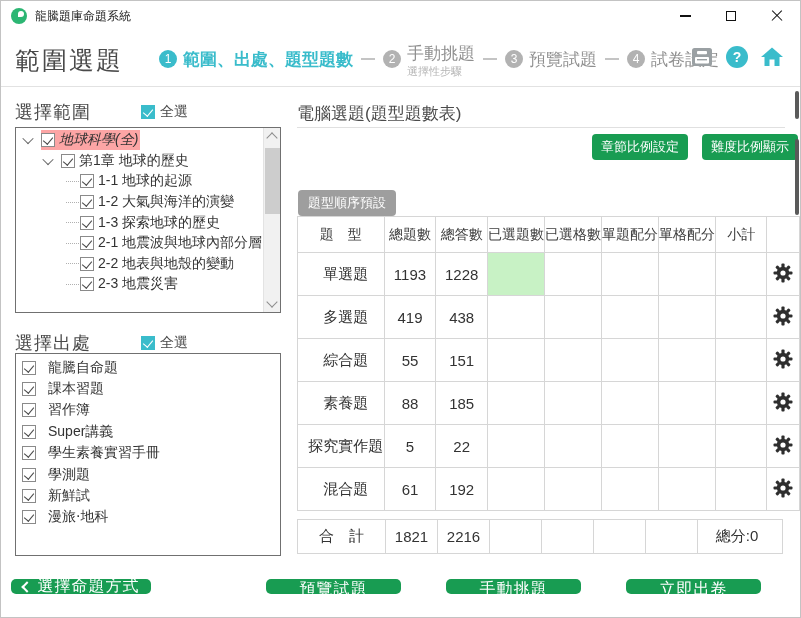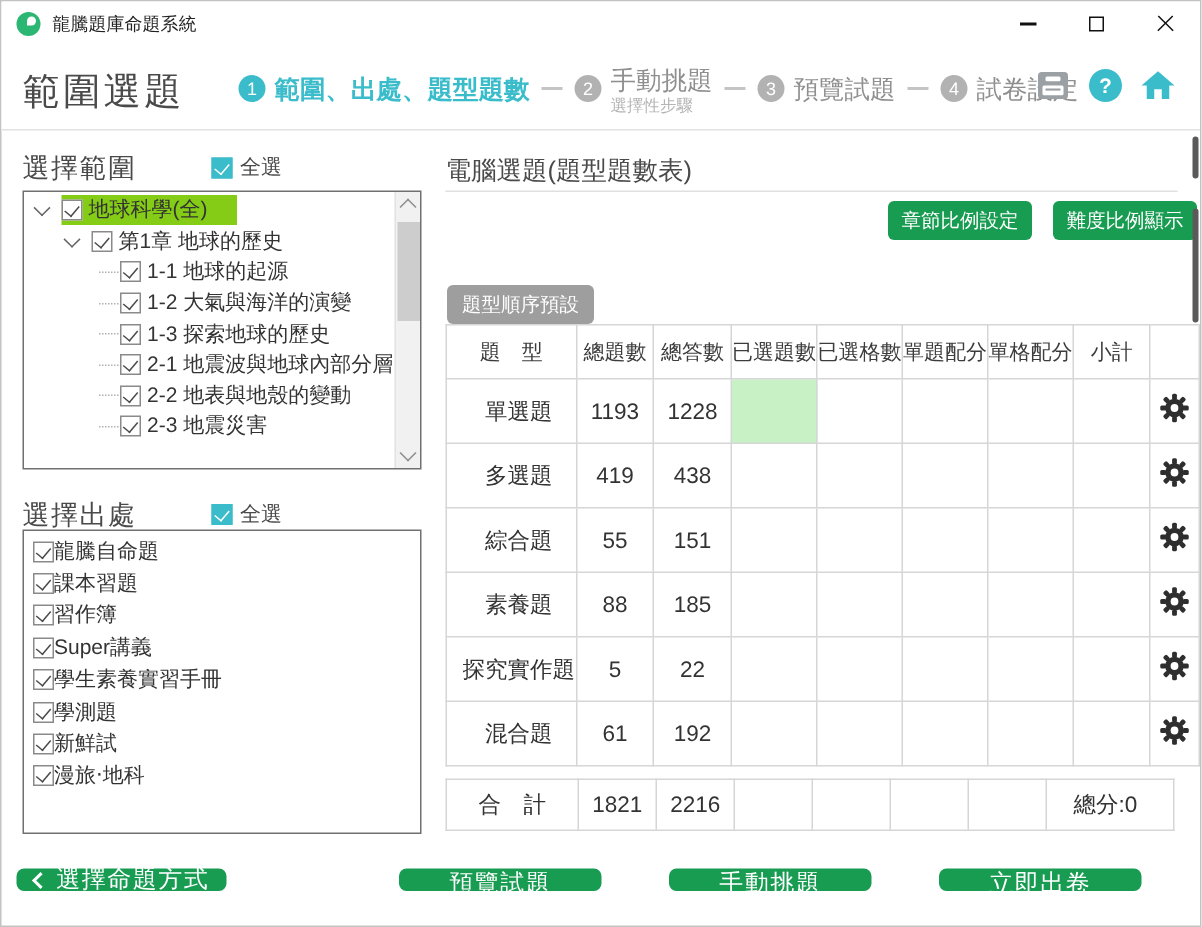--- a/index.html
+++ b/index.html
@@ -44,28 +44,28 @@
 
   
   .sec-title { position:absolute; font-size:18px; color:#4a4a4a; letter-spacing:1px; }
   .tree-box { position:absolute; left:14px; top:126px; width:266px; height:186px; border:1px solid #707070; background:#fff; overflow:hidden; }
   .tree-inner { position:absolute; left:0; top:2px; right:17px; }
   .trow { height:20.6px; display:flex; align-items:center; font-size:14px; color:#333; cursor:default; }
   .trow .chev { width:8px; height:8px; border-right:1.6px solid #666; border-bottom:1.6px solid #666; transform:rotate(45deg) translate(-1px,-1px); margin-right:9px; flex:0 0 auto; }
   .trow.lv0 { padding-left:8px; } .trow.lv1 { padding-left:28px; } .trow.lv2 { padding-left:50px; }
   .dots { width:13px; border-top:1px dotted #b0b0b0; margin-right:1px; flex:0 0 auto; }
   .tlabel { margin-left:4px; white-space:nowrap; }
-  .trow .hl-wrap { display:flex; align-items:center; background:#84cc16; padding:1px 20px 1px 0; }
+  .trow .hl-wrap { display:flex; align-items:center; background:#fca5a5; padding:1px 2px 1px 0;font-style:italic; }
   .tree-sb { position:absolute; right:0; top:0; bottom:0; width:17px; background:#f1f1f1; border-left:1px solid #e3e3e3; }
   .sb-arrow { position:absolute; left:4px; width:8px; height:8px; border-right:1.4px solid #8d8d8d; border-bottom:1.4px solid #8d8d8d; }
   .sb-up { top:6px; transform:rotate(-135deg); } .sb-down { bottom:6px; transform:rotate(45deg); }
   .sb-thumb { position:absolute; left:1px; width:15px; top:20px; height:66px; background:#cdcdcd; }
 
   .src-box { position:absolute; left:14px; top:352px; width:266px; height:203px; border:1px solid #707070; background:#fff; padding-top:3px; }
-  .srow { height:21.4px; display:flex; align-items:center; gap:0; padding-left:6px; font-size:14px; color:#333; }
+  .srow { height:21.4px; display:flex; align-items:center; gap:12px; padding-left:6px; font-size:14px; color:#333; }
 
   
   .main-title { position:absolute; left:296px; top:101px; font-size:17px; color:#4a4a4a; }
   .pill-btn { position:absolute; top:97px; height:26px; background:#189c52; color:#fff; font-size:13px; border:none; border-radius:4px; padding:0 9px; cursor:pointer;margin-top:36px; }
   .divider2 { position:absolute; left:296px; top:126px; width:488px; height:1px; background:#e0e0e0; }
   .order-badge { position:absolute; left:297px; top:189px; background:#9e9e9e; color:#fff; font-size:13px; border:none; border-radius:4px; padding:4px 10px; cursor:pointer; }
 
   table.qtable { position:absolute; left:296px; top:215px; border-collapse:collapse; table-layout:fixed; background:#fff; }
   table.qtable, table.qtable td, table.qtable th { border:1px solid #d6d6d6; }
   table.qtable { border:1px solid #14b8a6; }

